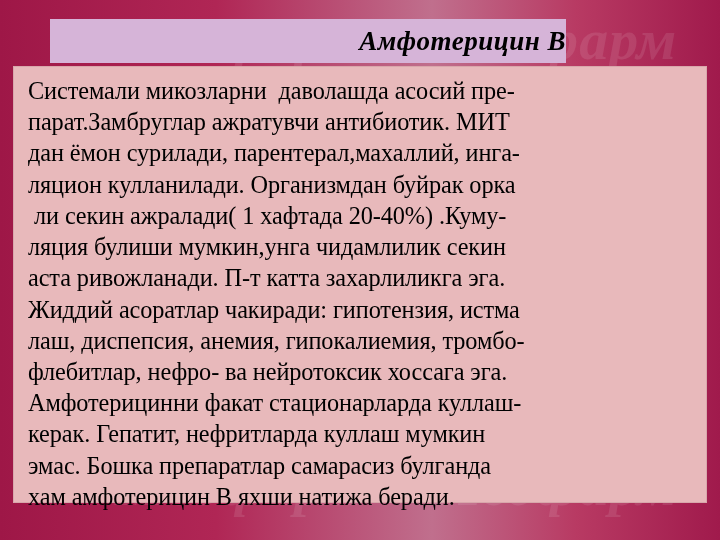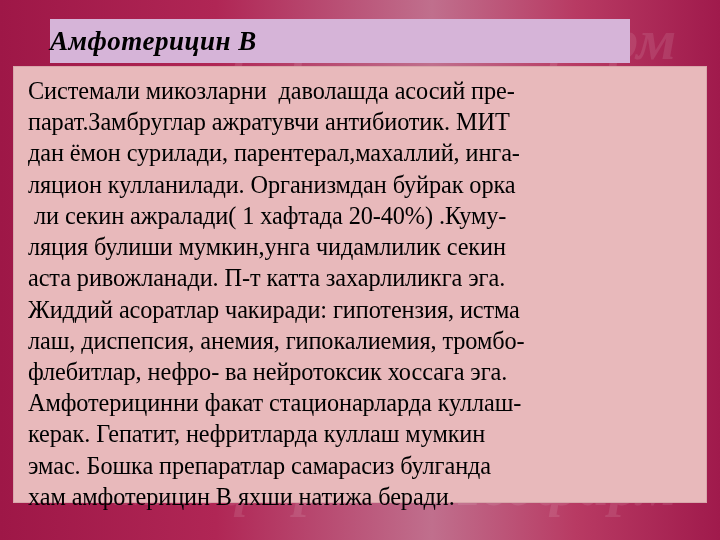--- a/index.html
+++ b/index.html
@@ -39,26 +39,26 @@
   .wm4 { left: 430px; top: 148px; }
   .wm5 { left: 115px; top: 300px; }
   .wm6 { left: 430px; top: 300px; }
   .wm7 { left: 115px; top: 452px; }
   .wm8 { left: 430px; top: 452px; }
 
   #title-bar {
     position: absolute;
     left: 50px;
     top: 19px;
-    width: 580px;
+    width: 516px;
     height: 44px;
     background: #d6b4d8;
     display: flex;
     align-items: center;
-    justify-content: flex-start;
+    justify-content: flex-end;
     box-sizing: border-box;
   }
   #title-text {
     font-family: "Liberation Serif", serif;
     font-weight: bold;
     font-style: italic;
     font-size: 27px;
     color: #000000;
     letter-spacing: 0.5px;
     line-height: 1;

